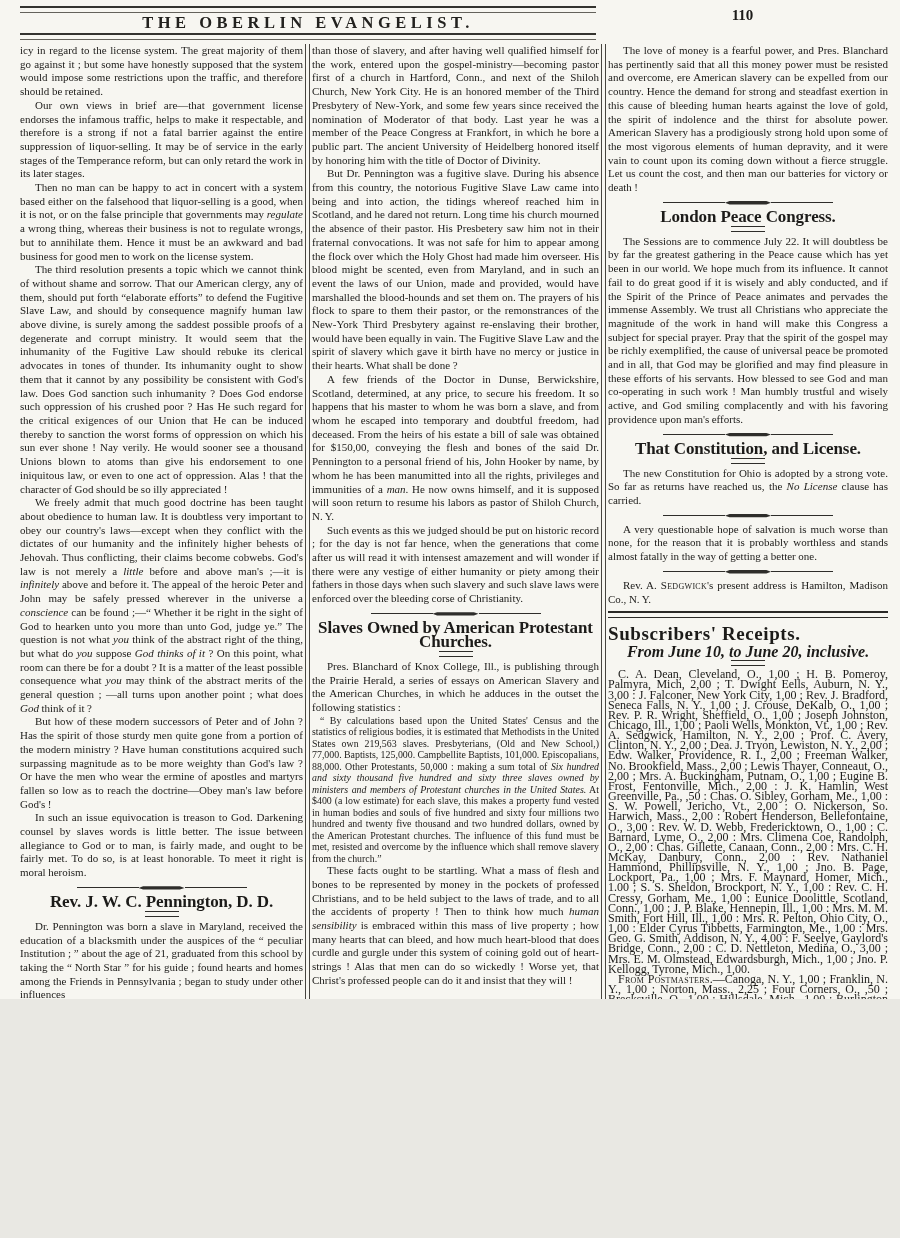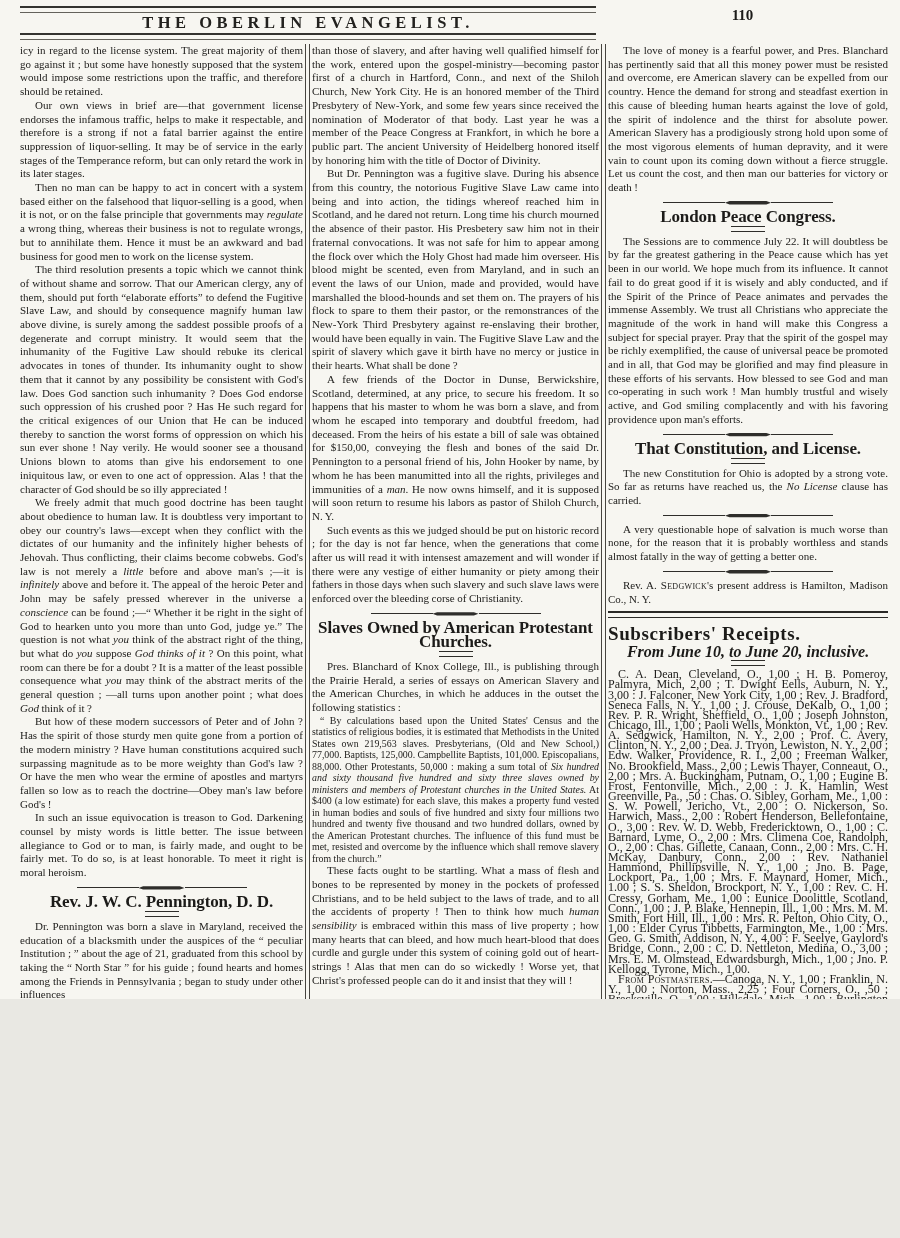--- a/index.html
+++ b/index.html
@@ -83,21 +83,21 @@
   </header>
 
   <main class="columns">
     <section class="col col-1">
         <p class="para noindent">icy in regard to the license system.  The great majority of them go against it ; but some have honestly supposed that the system would impose some restrictions upon the traffic, and therefore should be retained.</p>
         <p class="para">Our own views in brief are—that government license endorses the infamous traffic, helps to make it respectable, and therefore is a strong if not a fatal barrier against the entire suppression of liquor-selling.  It may be of service in the early stages of the Temperance reform, but can only retard the work in its later stages.</p>
         <p class="para">Then no man can be happy to act in concert with a system based either on the falsehood that liquor-selling is a good, when it is not, or on the false principle that governments may <i>regulate</i> a wrong thing, whereas their business is not to regulate wrongs, but to annihilate them. Hence it must be an awkward and bad business for good men to work on the license system.</p>
         <p class="para">The third resolution presents a topic which we cannot think of without shame and sorrow.  That our American clergy, any of them, should put forth “elaborate efforts” to defend the Fugitive Slave Law, and should by consequence magnify human law above divine, is surely among the saddest possible proofs of a degenerate and corrupt ministry.  It would seem that the inhumanity of the Fugitive Law should rebuke its clerical advocates in tones of thunder.  Its inhumanity ought to show them that it cannot by any possibility be consistent with God's law.  Does God sanction such inhumanity ?  Does God endorse such oppression of his crushed poor ?  Has He such regard for the critical exigences of our Union that He can be induced thereby to sanction the worst forms of oppression on which his sun ever shone !  Nay verily.  He would sooner see a thousand Unions blown to atoms than give his endorsement to one iniquitous law, or even to one act of oppression.  Alas ! that the character of God should be so illy appreciated !</p>
         <p class="para">We freely admit that much good doctrine has been taught about obedience to human law.  It is doubtless very important to obey our country's laws—except when they conflict with the dictates of our humanity and the infinitely higher behests of Jehovah.  Thus conflicting, their claims become cobwebs.  God's law is not merely a <i>little</i> before and above man's ;—it is <i>infinitely</i> above and before it.  The appeal of the heroic Peter and John may be safely pressed wherever in the universe a <i>conscience</i> can be found ;—“ Whether it be right in the sight of God to hearken unto you more than unto God, judge ye.”  The question is not what <i>you</i> think of the abstract right of the thing, but what do <i>you</i> suppose <i>God thinks of it</i> ?  On this point, what room can there be for a doubt ? It is a matter of the least possible consequence what <i>you</i> may think of the abstract merits of the general question ; —all turns upon another point ; what does <i>God</i> think of it ?</p>
         <p class="para">But how of these modern successors of Peter and of John ?  Has the spirit of those sturdy men quite gone from a portion of the modern ministry ?  Have human constitutions acquired such surpassing magnitude as to be more weighty than God's law ?  Or have the men who wear the ermine of apostles and martyrs fallen so low as to reach the doctrine—Obey man's law before God's !</p>
-        <p class="para">In such an issue equivocation is treason to God.  Darkening counsel by misty words is little better.  The issue between allegiance to God or to man, is fairly made, and ought to be fairly met.  To do so, is at least honorable.  To meet it right is moral heroism.</p>
+        <p class="para">In such an issue equivocation is treason to God.  Darkening counsel by slaves words is little better.  The issue between allegiance to God or to man, is fairly made, and ought to be fairly met.  To do so, is at least honorable.  To meet it right is moral heroism.</p>
         <div class="separator">
           <span class="diamond"></span>
         </div>
         <h2 class="heading">Rev. J. W. C. Pennington, D. D.</h2>
         <div class="short-rule"></div>
         <p class="para">Dr. Pennington was born a slave in Maryland, received the education of a blacksmith under the auspices of the “ peculiar Institution ; ” about the age of 21, graduated from this school by taking the “ North Star ” for his guide ; found hearts and homes among the Friends in Pennsylvania ; began to study under other influences</p>
       </section>
     <div class="col-divider"></div>
     <section class="col col-2">
         <p class="para noindent">than those of slavery, and after having well qualified himself for the work, entered upon the gospel-ministry—becoming pastor first of a church in Hartford, Conn., and next of the Shiloh Church, New York City.  He is an honored member of the Third Presbytery of New-York, and some few years since received the nomination of Moderator of that body.  Last year he was a member of the Peace Congress at Frankfort, in which he bore a public part.  The ancient University of Heidelberg honored itself by honoring him with the title of Doctor of Divinity.</p>

